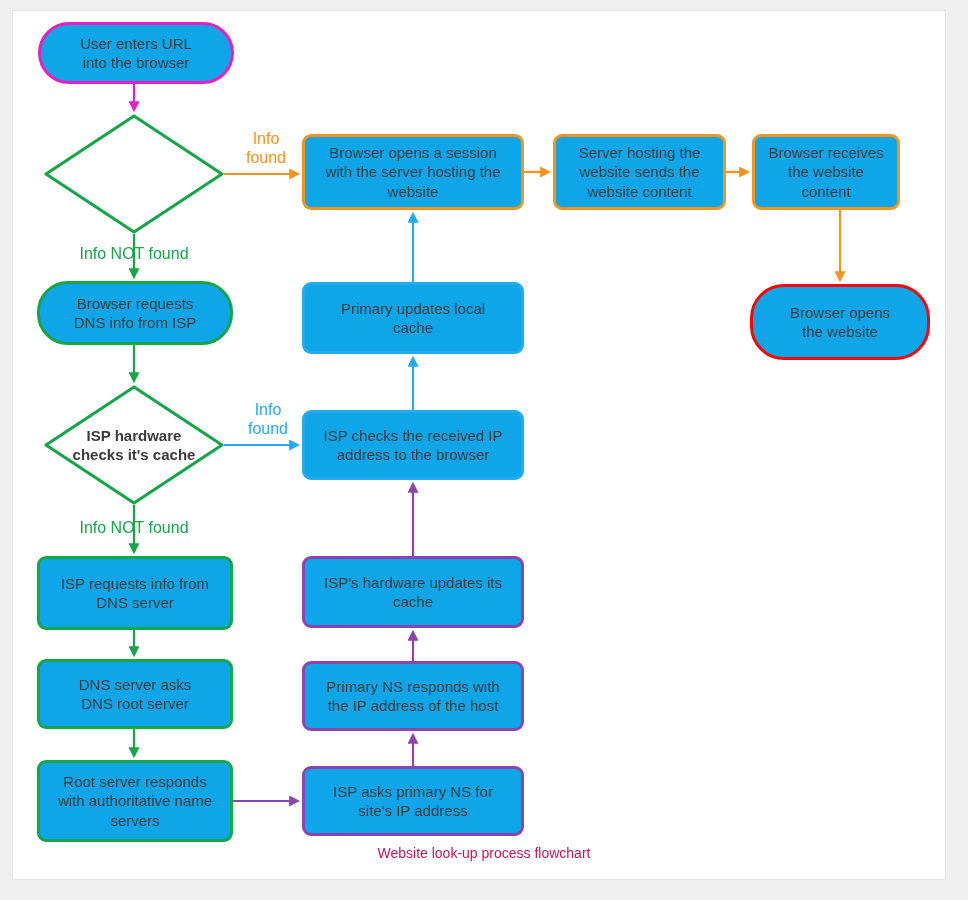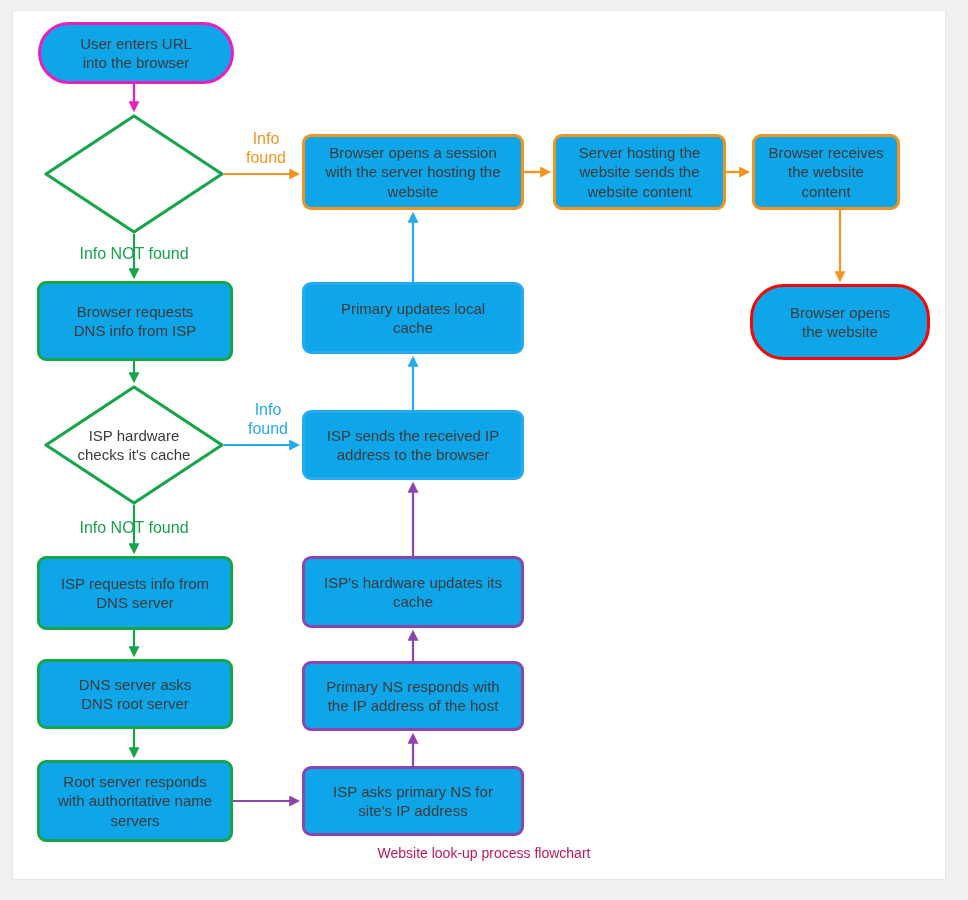--- a/index.html
+++ b/index.html
@@ -146,29 +146,29 @@
   <div id="nodes-layer">
       <div class="node pill" style="left: 38px; top: 22px; width: 196px; height: 62px; border-color: rgb(236, 30, 190);">
         <span class="node-label" style="white-space: pre-line;">User enters URL
 into the browser</span>
       </div>
       <div class="node diamond" style="left: 44px; top: 114px; width: 180px; height: 120px;">
         <svg class="diamond-shape" viewBox="0 0 180 120" preserveAspectRatio="none">
           <polygon points="90,2 178,60 90,118 2,60" fill="#ffffff" stroke="#17a54a" stroke-width="3.2" stroke-linejoin="round"></polygon>
         </svg>
       </div>
-      <div class="node rect" style="left: 37px; top: 281px; width: 196px; height: 80px; border-color: rgb(23, 165, 74);">
+      <div class="node rect" style="left: 37px; top: 281px; width: 196px; height: 64px; border-color: rgb(23, 165, 74); border-radius: 31px;">
         <span class="node-label" style="white-space: pre-line;">Browser requests
 DNS info from ISP</span>
       </div>
       <div class="node diamond" style="left: 44px; top: 385px; width: 180px; height: 120px;">
         <svg class="diamond-shape" viewBox="0 0 180 120" preserveAspectRatio="none">
           <polygon points="90,2 178,60 90,118 2,60" fill="#ffffff" stroke="#17a54a" stroke-width="3.2" stroke-linejoin="round"></polygon>
         </svg>
-        <span class="node-label" style="white-space: pre-line;">ISP hardware
+        <span class="node-label" style="white-space: pre-line; font-weight: bold;">ISP hardware
 checks it's cache</span>
       </div>
       <div class="node rect" style="left: 37px; top: 556px; width: 196px; height: 74px; border-color: rgb(23, 165, 74);">
         <span class="node-label" style="white-space: pre-line;">ISP requests info from
 DNS server</span>
       </div>
       <div class="node rect" style="left: 37px; top: 659px; width: 196px; height: 70px; border-color: rgb(23, 165, 74);">
         <span class="node-label" style="white-space: pre-line;">DNS server asks
 DNS root server</span>
       </div>
@@ -193,21 +193,21 @@
       </div>
       <div class="node pill" style="left: 750px; top: 284px; width: 180px; height: 76px; border-color: rgb(251, 4, 4);">
         <span class="node-label" style="white-space: pre-line;">Browser opens
 the website</span>
       </div>
       <div class="node rect" style="left: 302px; top: 282px; width: 222px; height: 72px; border-color: rgb(37, 170, 240);">
         <span class="node-label" style="white-space: pre-line;">Primary updates local
 cache</span>
       </div>
       <div class="node rect" style="left: 302px; top: 410px; width: 222px; height: 70px; border-color: rgb(37, 170, 240);">
-        <span class="node-label" style="white-space: pre-line;">ISP sends the received IP
+        <span class="node-label" style="white-space: pre-line;">ISP checks the received IP
 address to the browser</span>
       </div>
       <div class="node rect" style="left: 302px; top: 556px; width: 222px; height: 72px; border-color: rgb(142, 68, 173);">
         <span class="node-label" style="white-space: pre-line;">ISP's hardware updates its
 cache</span>
       </div>
       <div class="node rect" style="left: 302px; top: 661px; width: 222px; height: 70px; border-color: rgb(142, 68, 173);">
         <span class="node-label" style="white-space: pre-line;">Primary NS responds with
 the IP address of the host</span>
       </div>

